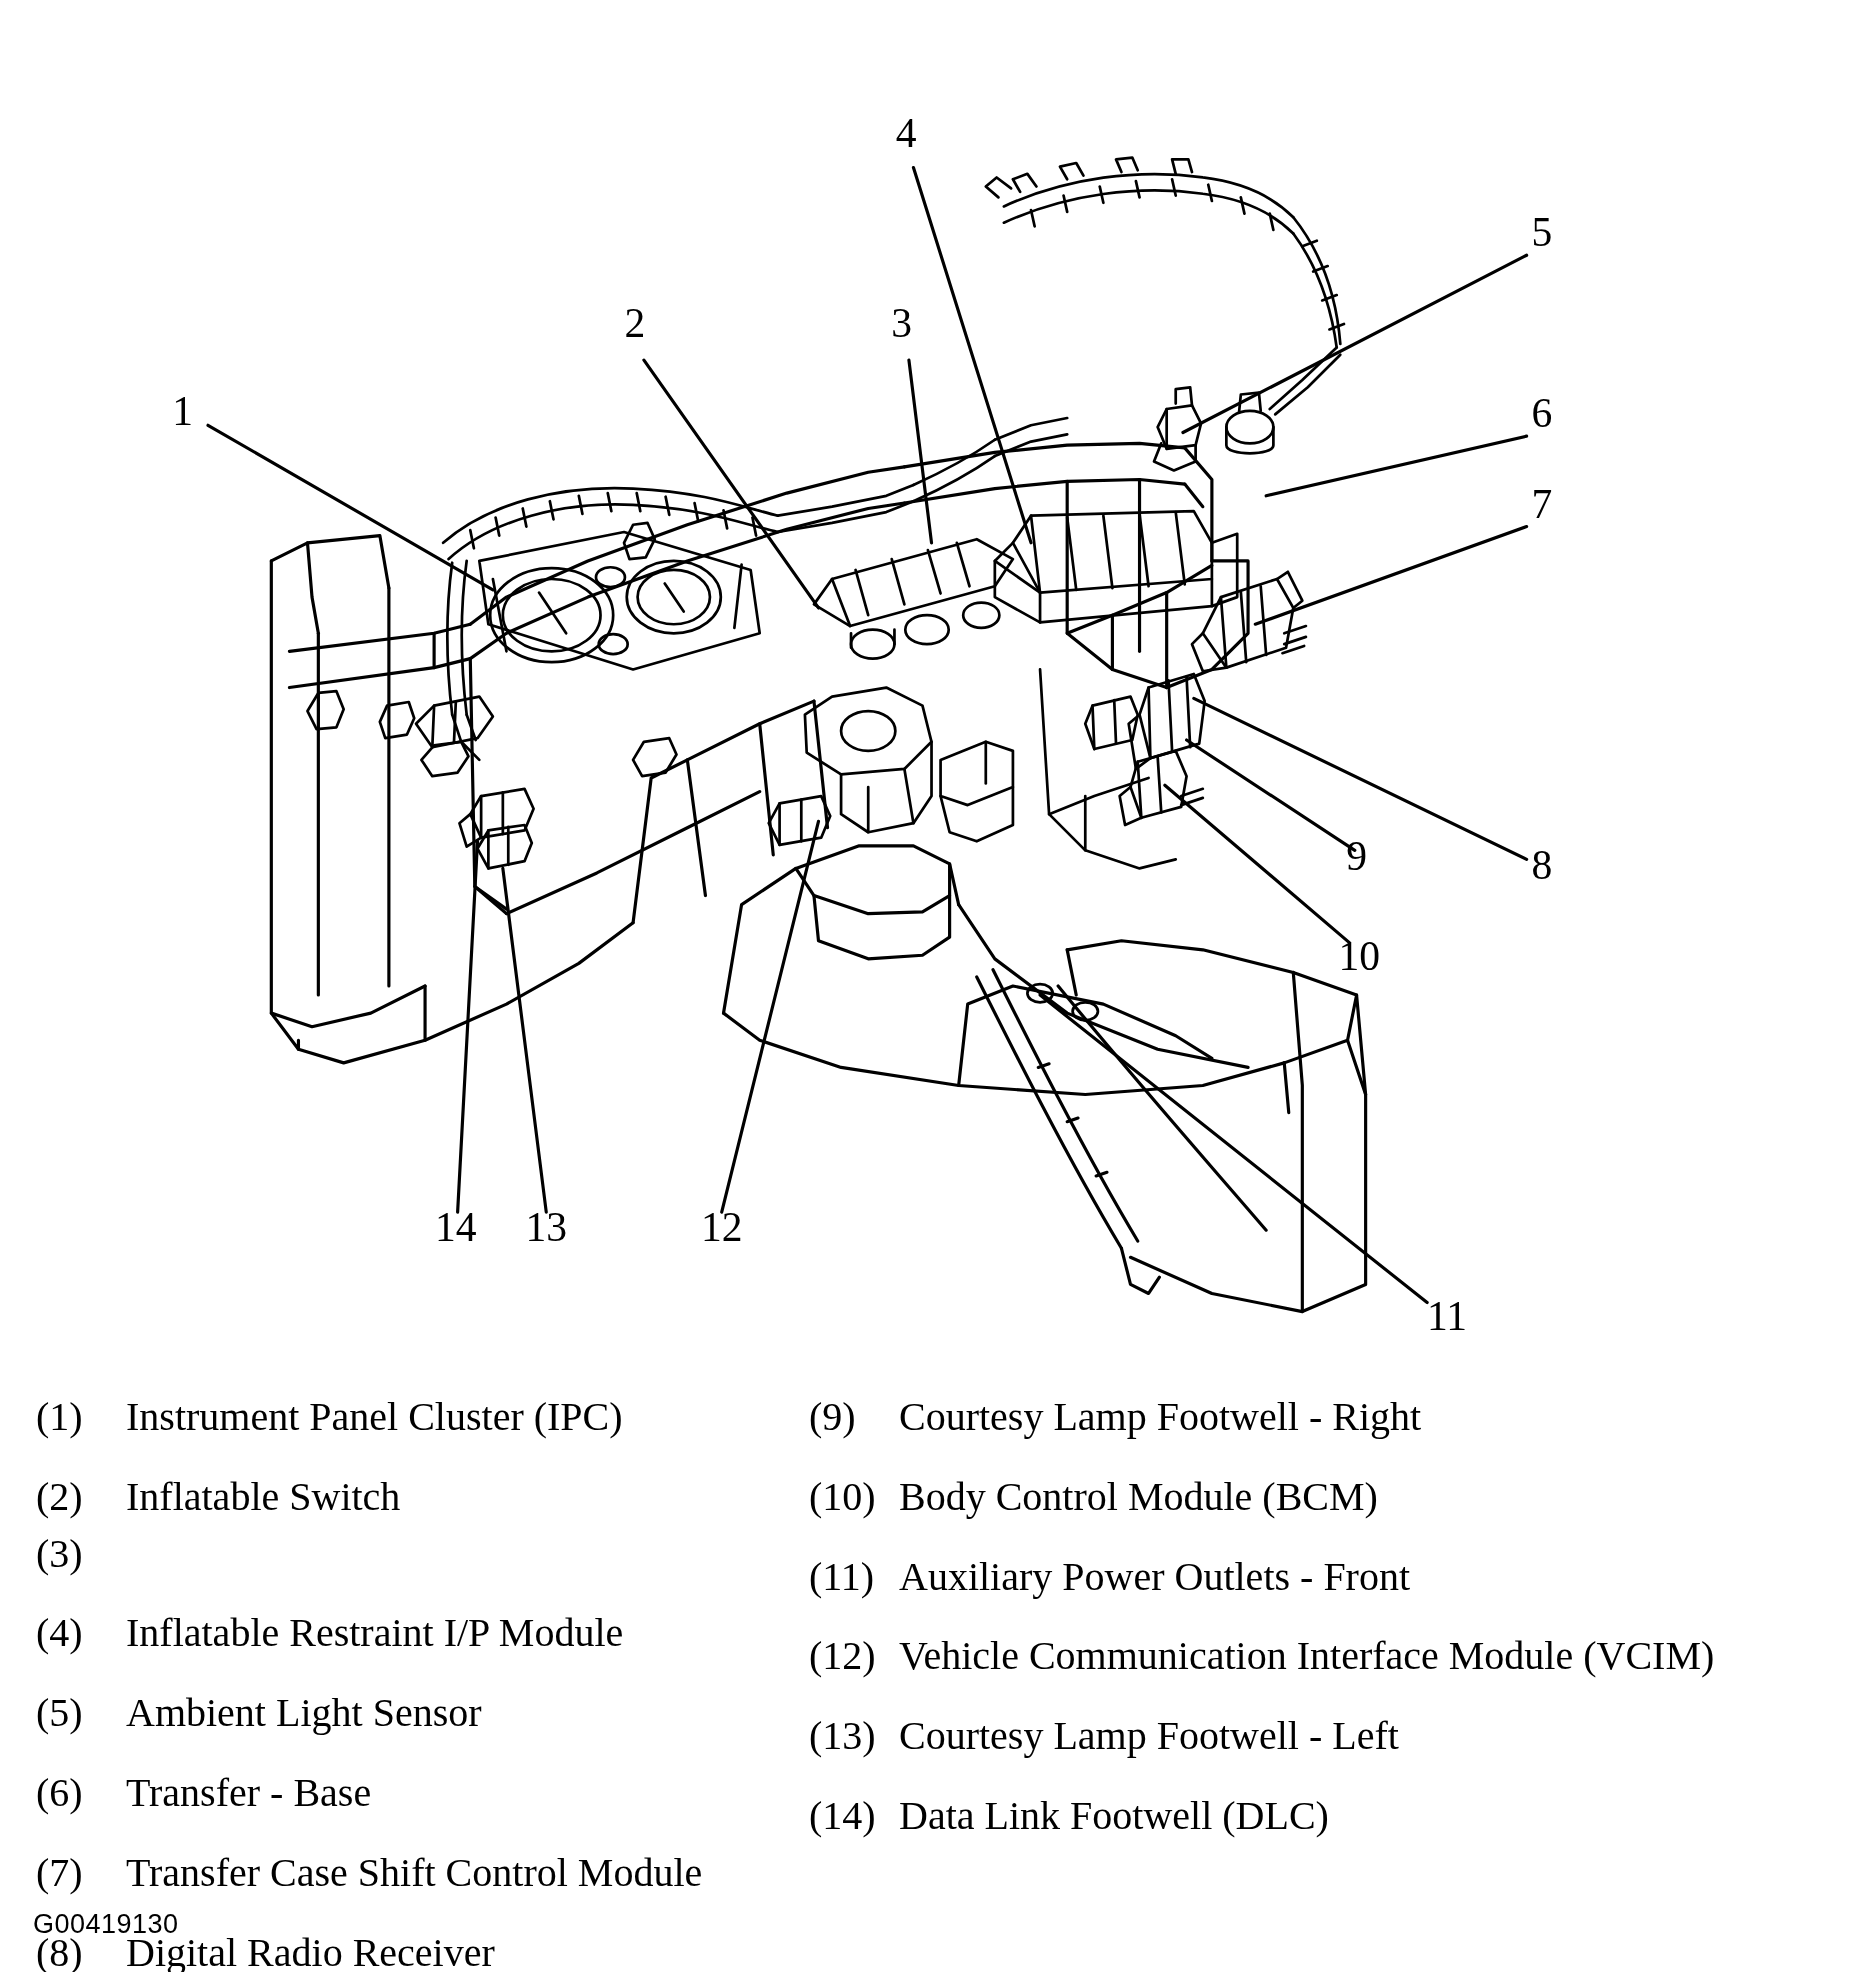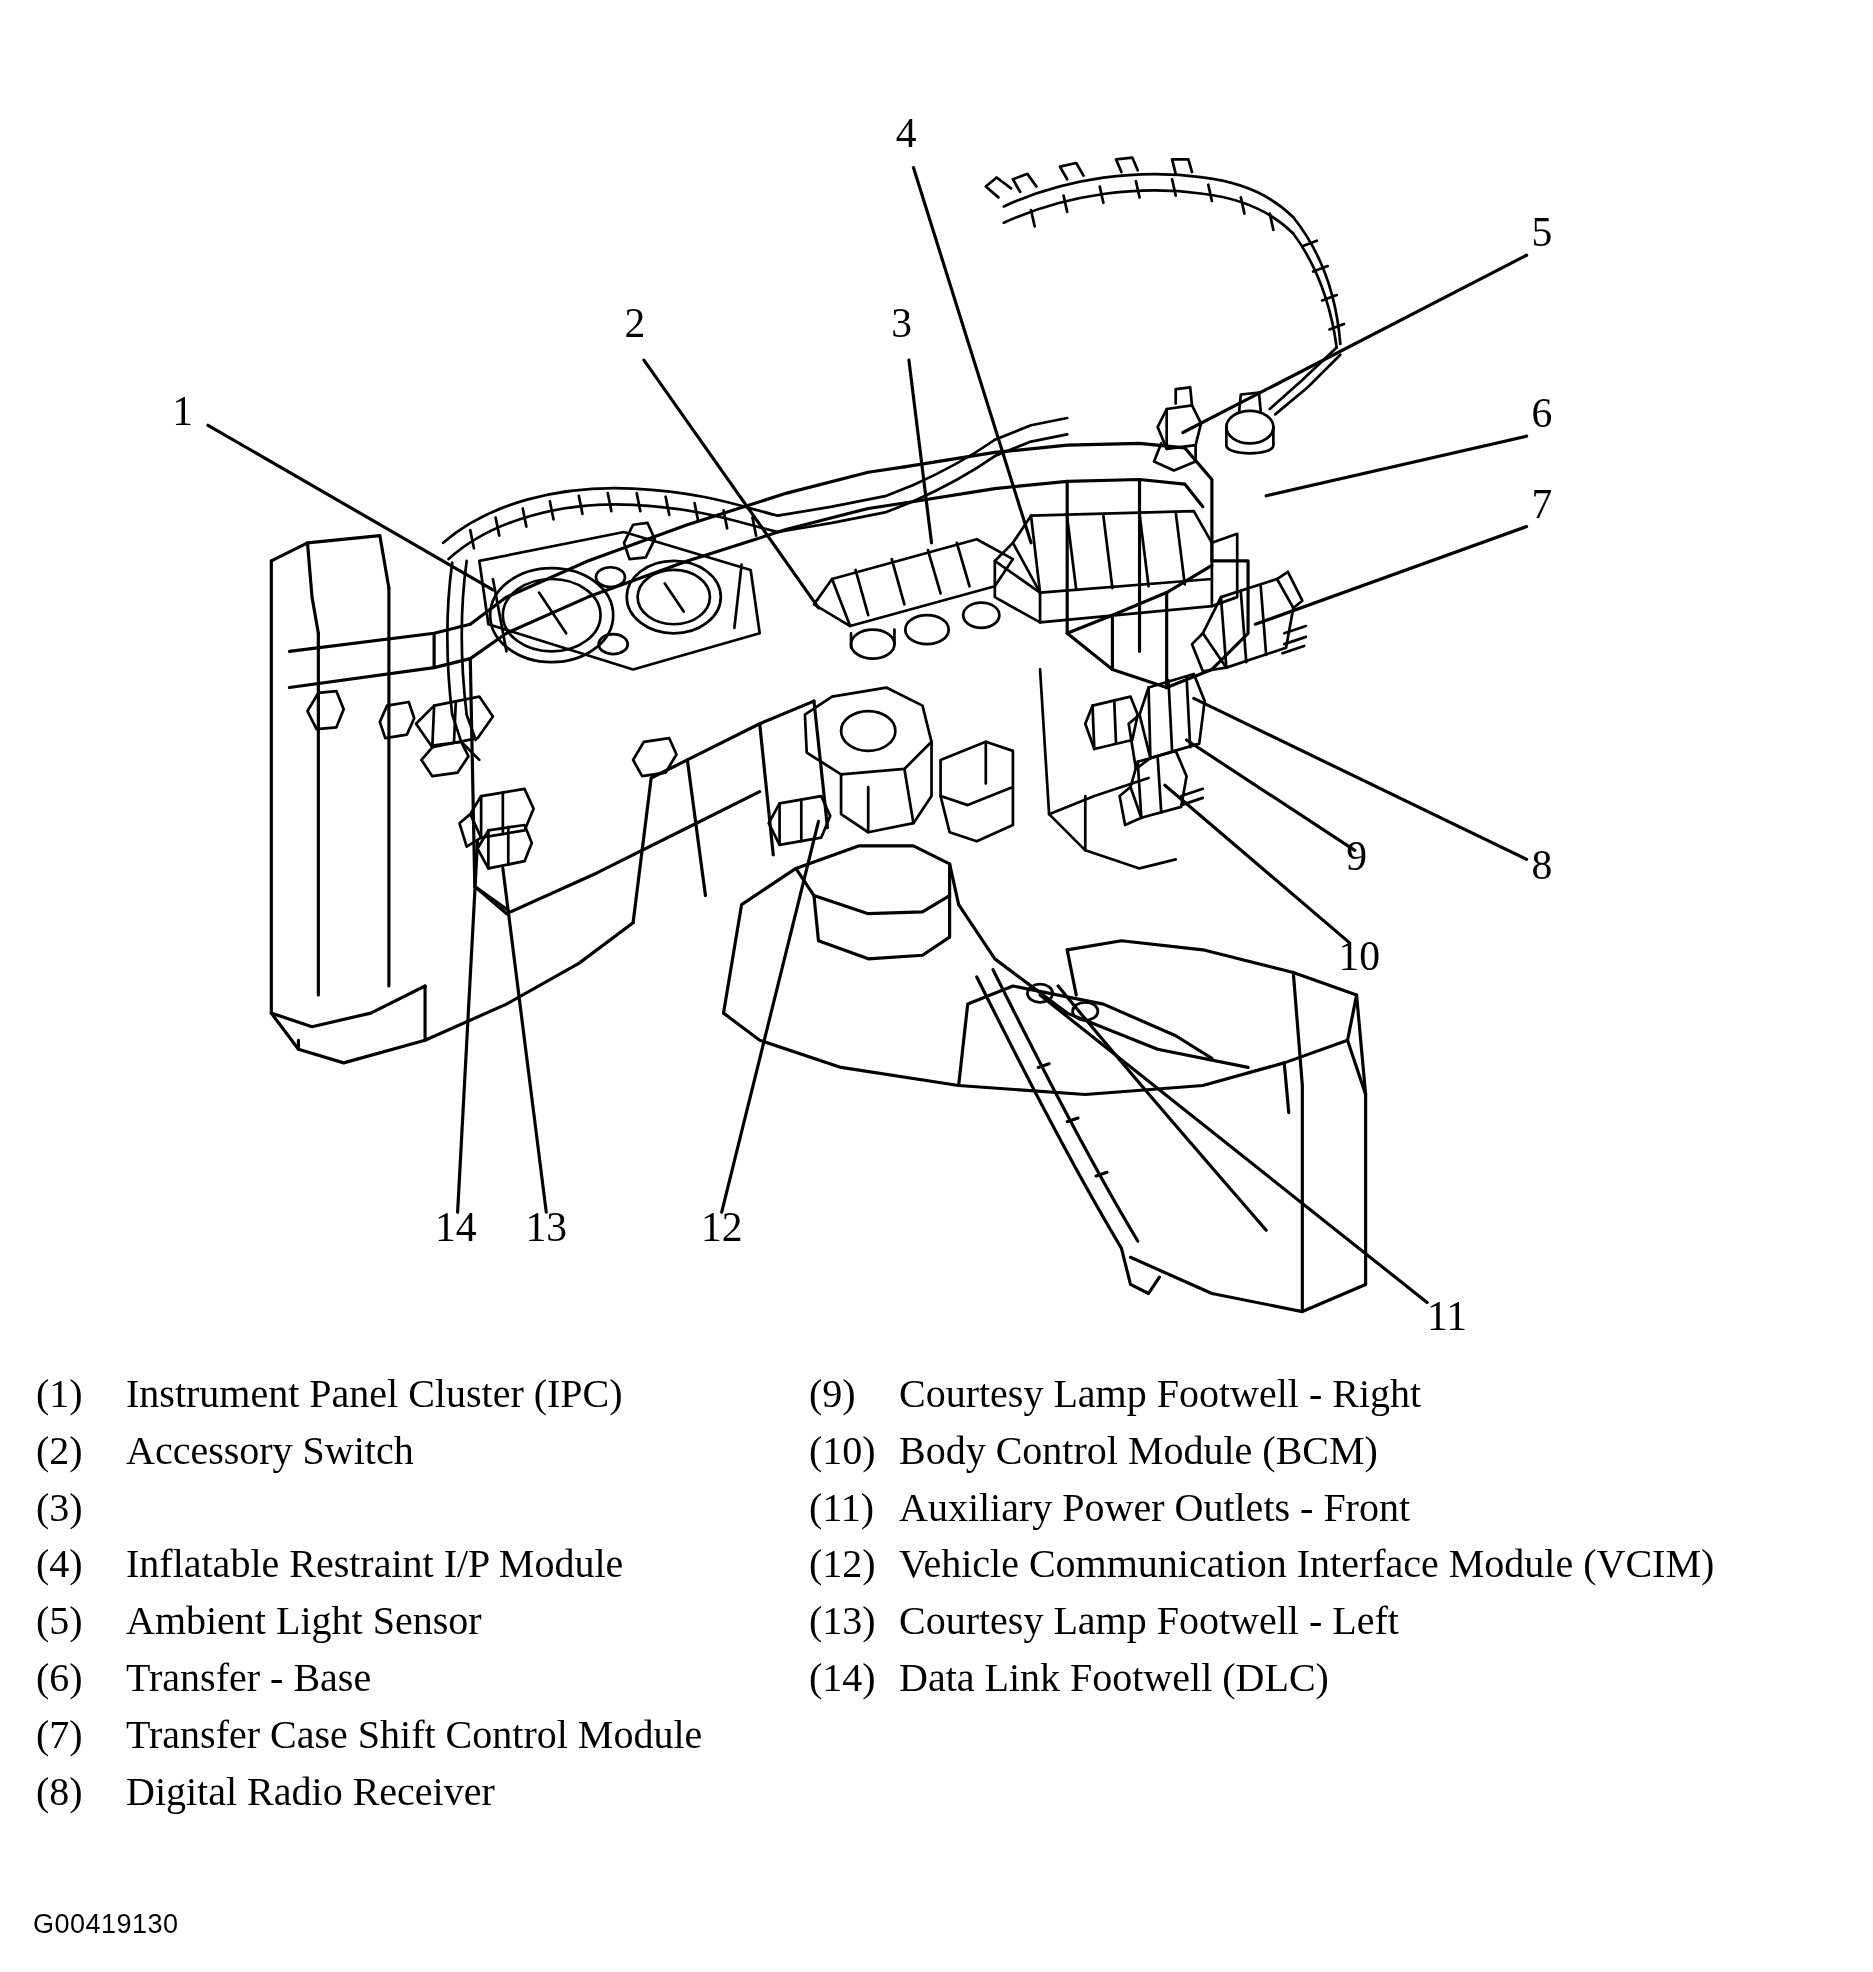--- a/index.html
+++ b/index.html
@@ -50,20 +50,21 @@
     line-height: 1.42;
     white-space: nowrap;
   }
   .legend-num {
     width: 90px;
     flex: 0 0 90px;
     text-align: left;
   }
   .legend-label {
     flex: 1 1 auto;
+    margin-top: 23px;
   }
   .figure-id {
     position: absolute;
     left: 33px;
     top: 1909px;
     font-size: 27px;
     font-family: "Liberation Sans", sans-serif;
     letter-spacing: 0.5px;
     text-align: right;
   }
@@ -362,21 +363,21 @@
 <div class="legend">
   <div class="legend-cols">
     <div class="legend-col left">
 
       <div class="legend-item">
         <span class="legend-num">(1)</span>
         <span class="legend-label">Instrument Panel Cluster (IPC)</span>
       </div>
       <div class="legend-item">
         <span class="legend-num">(2)</span>
-        <span class="legend-label">Accessory Switch</span>
+        <span class="legend-label">Inflatable Switch</span>
       </div>
       <div class="legend-item">
         <span class="legend-num">(3)</span>
       </div>
       <div class="legend-item">
         <span class="legend-num">(4)</span>
         <span class="legend-label">Inflatable Restraint I/P Module</span>
       </div>
       <div class="legend-item">
         <span class="legend-num">(5)</span>

